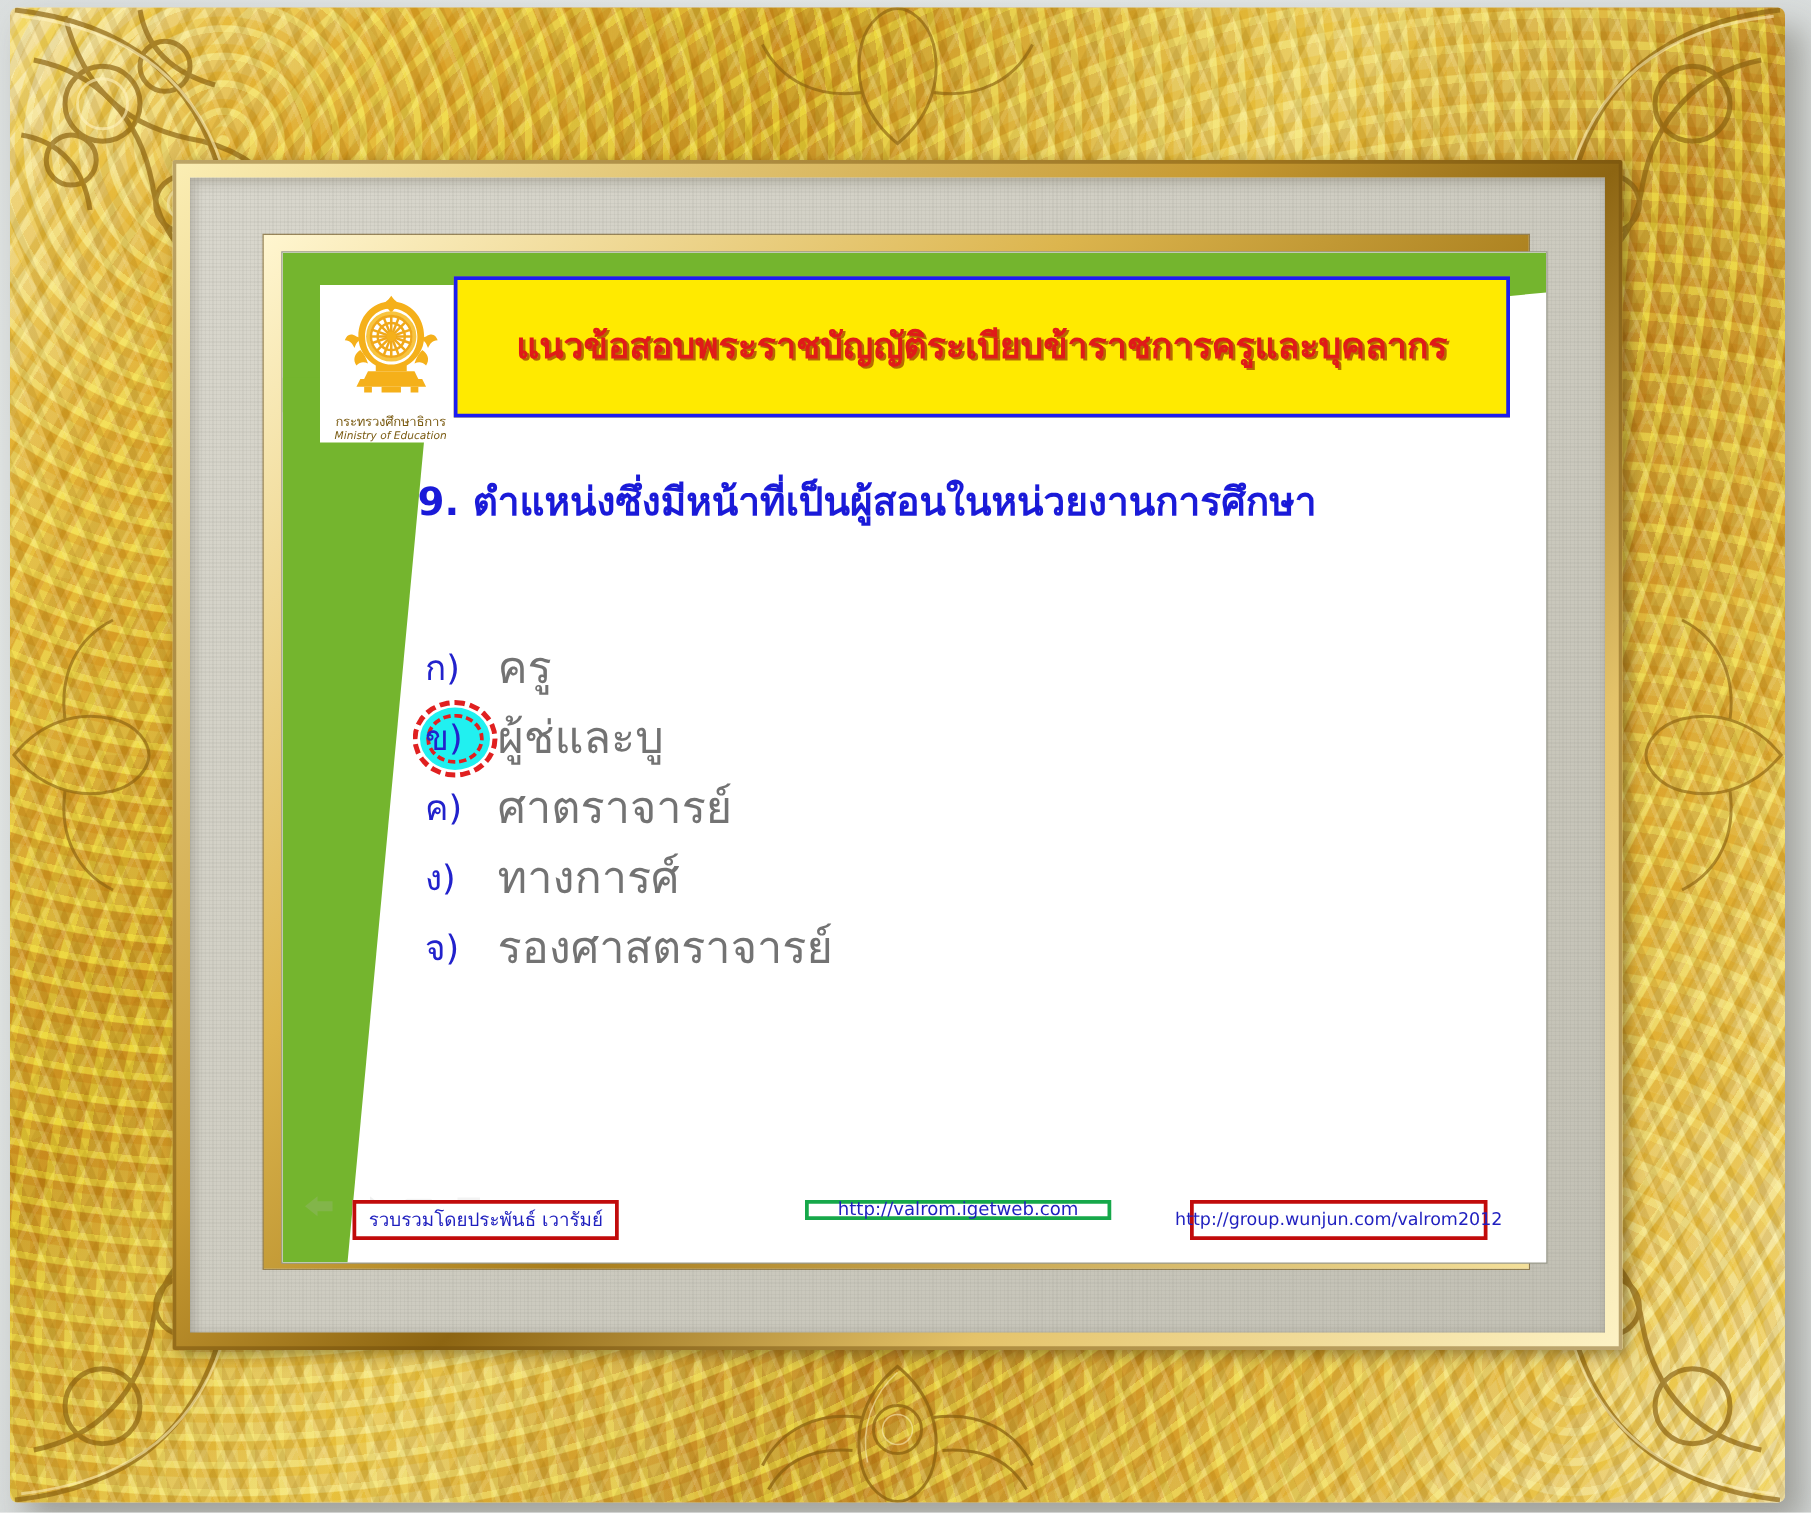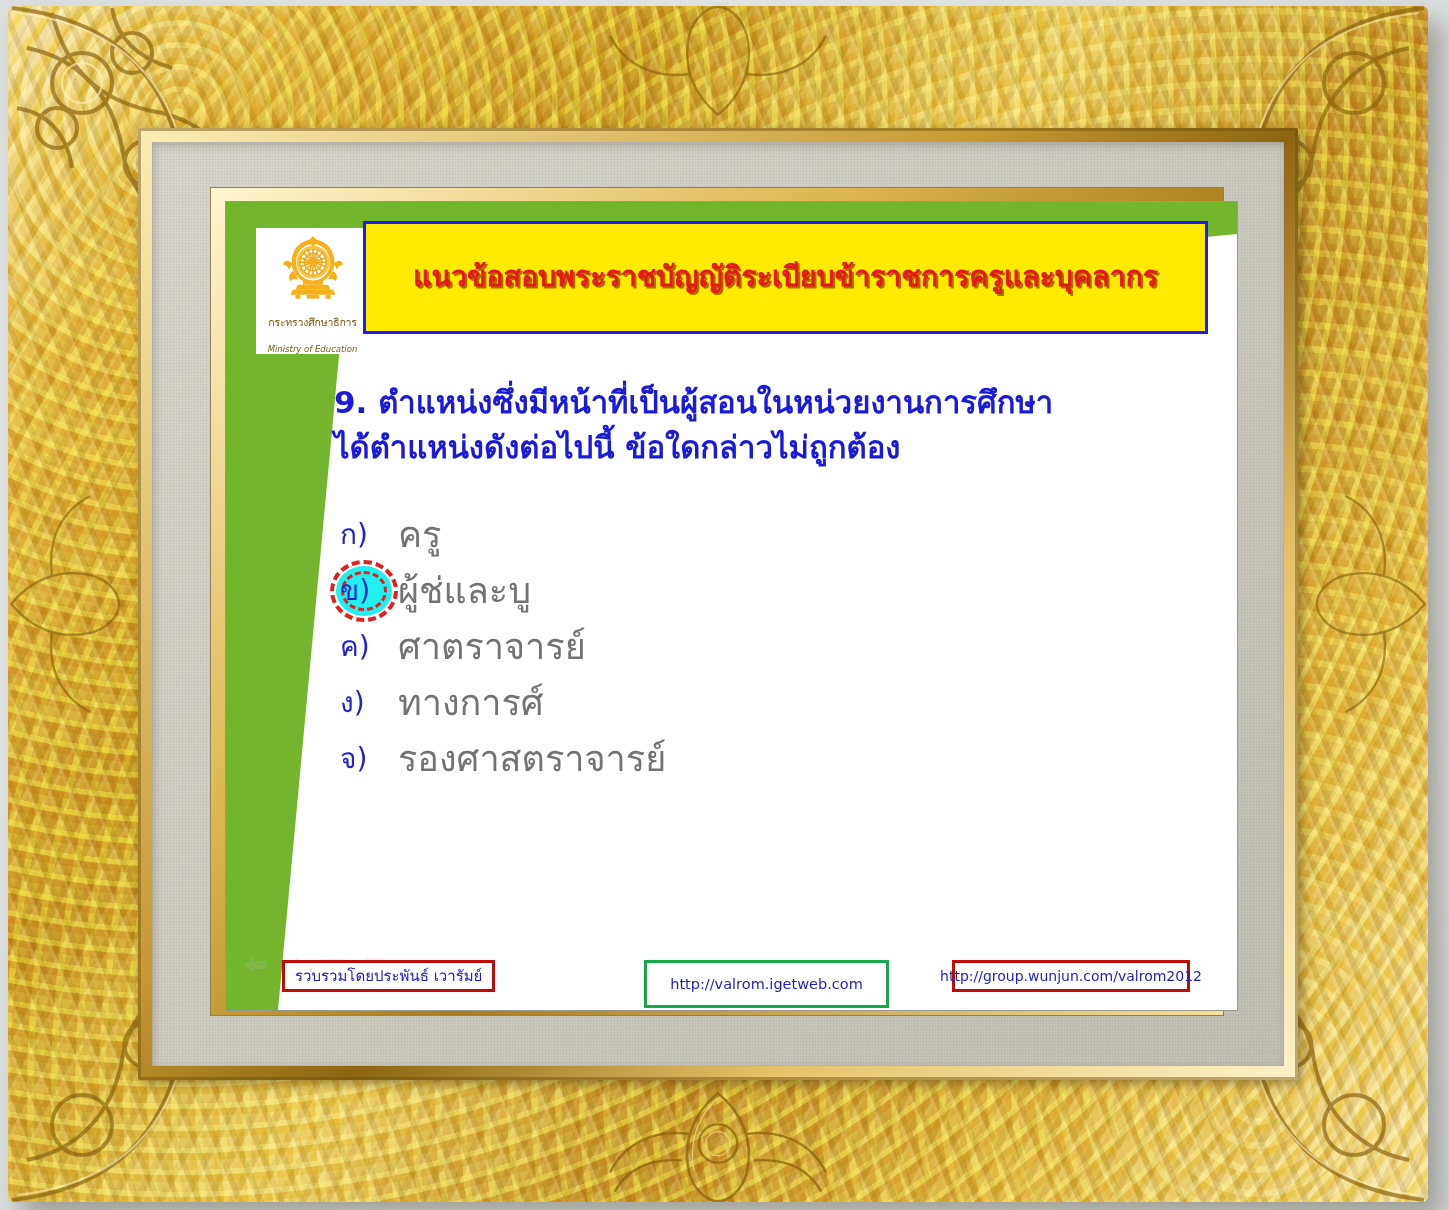--- a/index.html
+++ b/index.html
@@ -107,21 +107,21 @@
 
   
   .logo-box{
     position:absolute;left:30px;top:26px;width:113px;height:126px;
     background:#ffffff;display:flex;flex-direction:column;
     align-items:center;justify-content:flex-start;padding-top:4px;
     box-sizing:border-box;
   }
   .logo-emblem{width:78px;height:86px;}
   .logo-th{font-size:10.5px;color:#7a5b12;letter-spacing:-.2px;line-height:1;margin-top:16px;white-space:nowrap;}
-  .logo-en{font-size:8.5px;color:#7a5b12;font-style:italic;line-height:1.1;margin-top:17px;white-space:nowrap;}
+  .logo-en{font-size:8.5px;color:#7a5b12;font-style:italic;line-height:1.1;margin-top:1px;white-space:nowrap;}
 
   
   .title-banner{
     position:absolute;left:137px;top:19px;width:845px;height:113px;
     background:#ffea00;border:3px solid #1d1df0;box-sizing:border-box;
     display:flex;flex-direction:column;align-items:center;justify-content:center;
     gap:16px;
   }
   .title-line{
     font-family:"DejaVu Sans","Liberation Sans",sans-serif;
@@ -163,21 +163,21 @@
   }
 
   
   .credit{
     position:absolute;left:56px;top:758px;height:32px;
     border:3px solid #c10b0b;background:#fff;box-sizing:border-box;
     display:flex;align-items:center;padding:0 10px;
     color:#1f1fbf;font-size:15px;white-space:nowrap;text-align:right;
   }
   .url-green{
-    position:absolute;left:418px;top:758px;height:48px;width:245px;
+    position:absolute;left:418px;top:758px;height:16px;width:245px;
     border:3px solid #16a84a;background:#fff;box-sizing:border-box;
     display:flex;align-items:center;justify-content:center;
     color:#1f1fbf;font-size:14.5px;white-space:nowrap;
   }
   .url-red{
     position:absolute;left:726px;top:758px;height:32px;width:238px;
     border:3px solid #c10b0b;background:#fff;box-sizing:border-box;
     display:flex;align-items:center;justify-content:center;
     color:#1f1fbf;font-size:14px;white-space:nowrap;
   }
@@ -349,21 +349,20 @@
         <div class="logo-th">กระทรวงศึกษาธิการ</div>
         <div class="logo-en">Ministry of Education</div>
       </div>
 
       <div class="title-banner">
         <div class="title-line">แนวข้อสอบพระราชบัญญัติระเบียบข้าราชการครูและบุคลากร</div>
       </div>
 
       <div class="question">
         <div class="q-line">9. ตำแหน่งซึ่งมีหน้าที่เป็นผู้สอนในหน่วยงานการศึกษา</div>
-        <div class="q-line">ได้ตำแหน่งดังต่อไปนี้ ข้อใดกล่าวไม่ถูกต้อง</div>
       </div>
 
       <div class="options">
 
         <div class="opt">
           <span class="opt-key">ก)</span>
           <span class="opt-text">ครู</span>
         </div>
 
         <div class="opt">

